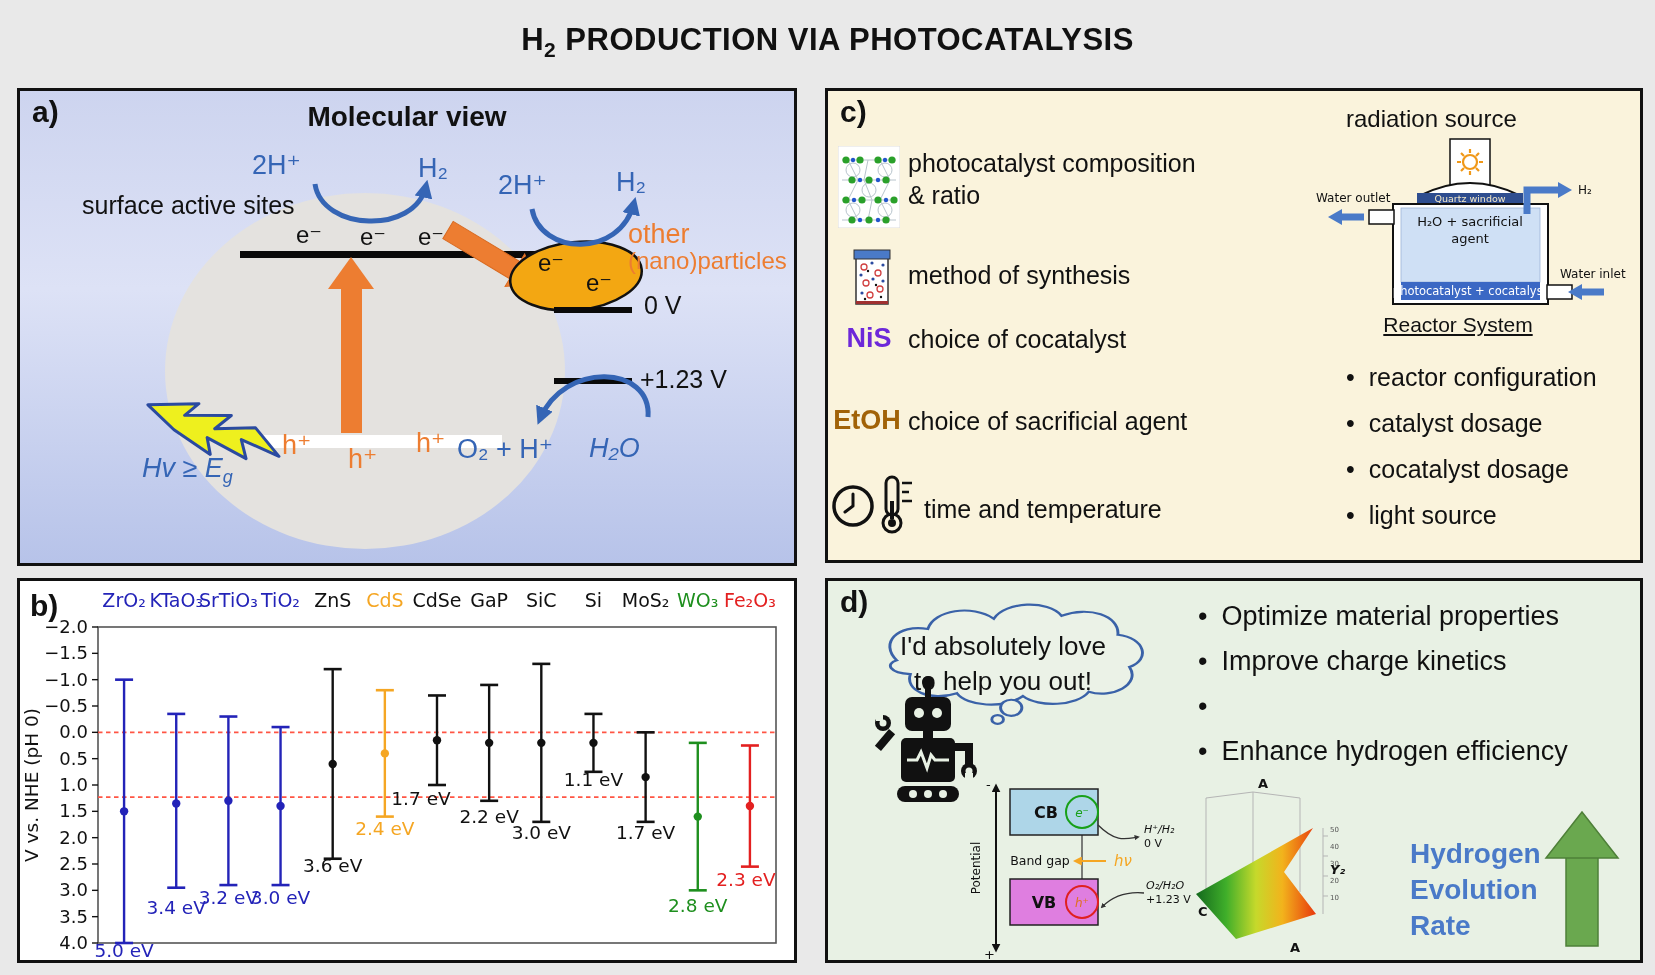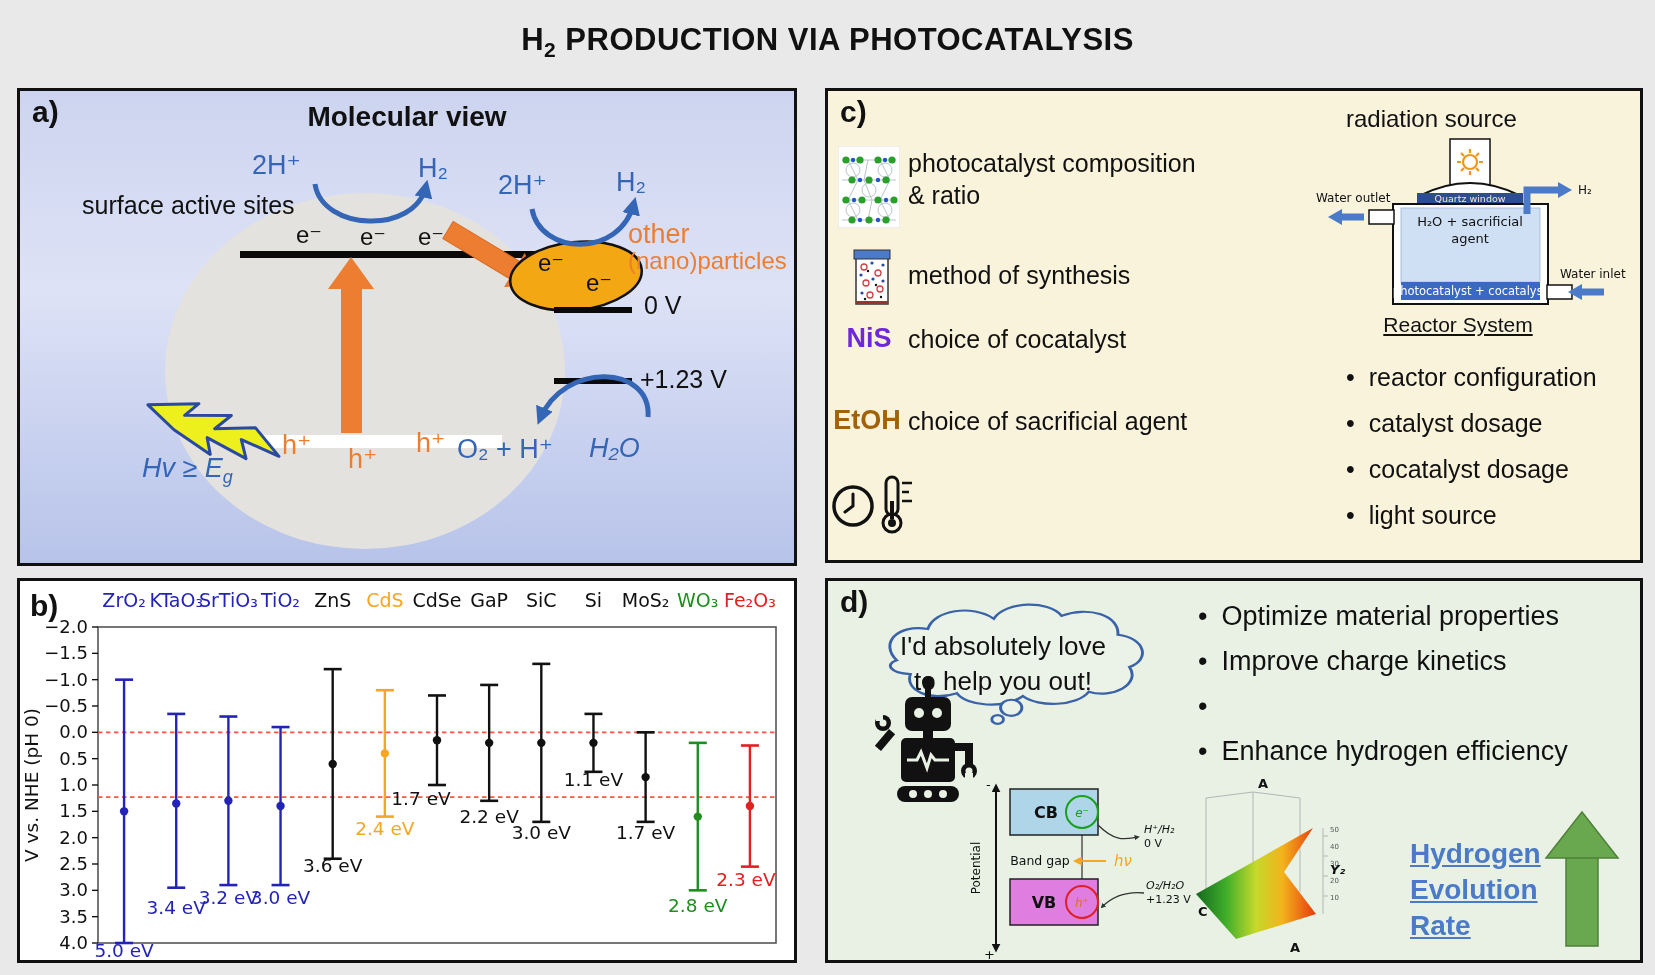--- a/index.html
+++ b/index.html
@@ -341,20 +341,21 @@
 
   <svg class="abs" style="left:2px;top:382px;" width="86" height="62" viewBox="0 0 86 62">
     <circle cx="23" cy="33" r="19" fill="none" stroke="#111" stroke-width="3.5"></circle>
     <path d="M23 33 L23 21 M23 33 L15 39" stroke="#111" stroke-width="3" stroke-linecap="round"></path>
     <rect x="56" y="4" width="12" height="38" rx="6" fill="none" stroke="#111" stroke-width="3"></rect>
     <circle cx="62" cy="50" r="9" fill="none" stroke="#111" stroke-width="3"></circle>
     <circle cx="62" cy="50" r="4" fill="#111"></circle>
     <rect x="60" y="28" width="4" height="18" fill="#111"></rect>
     <path d="M72 10 H82 M72 19 H79 M72 28 H82" stroke="#111" stroke-width="2.5"></path>
   </svg>
+  <div class="abs pc-item-text" style="left:96px;top:404px;">time and temperature</div>
 
   <svg class="abs" style="left:482px;top:39px;" width="330" height="200" viewBox="0 0 330 200">
     <rect x="140" y="9" width="40" height="46" fill="#ffffff" stroke="#111" stroke-width="1.5"></rect>
     <g stroke="#f09818" stroke-width="2.2" fill="none">
       <circle cx="160" cy="32" r="7" fill="#ffffff"></circle>
       <path d="M160 19 V23 M160 41 V45 M147 32 H151 M169 32 H173 M151 23 L154 26 M166 38 L169 41 M169 23 L166 26 M154 38 L151 41"></path>
     </g>
     <path d="M 109 66 Q 160 40 211 66 Z" fill="#ffffff" stroke="#111" stroke-width="2"></path>
     <rect x="107" y="63" width="106" height="11" fill="#2e4d8f"></rect>
     <text x="160" y="72" font-size="9.5" fill="#f5e9c8" text-anchor="middle">Quartz window</text>
@@ -510,21 +511,21 @@
       <text x="152" y="107">20</text>
       <text x="152" y="90">30</text>
       <text x="152" y="73">40</text>
       <text x="152" y="56">50</text>
     </g>
     <text x="20" y="140" font-size="13" font-weight="bold" fill="#111">C</text>
     <text x="112" y="176" font-size="13" font-weight="bold" fill="#111">A</text>
     <text x="152" y="98" font-size="13" font-style="italic" font-weight="bold" fill="#111">Y₂</text>
   </svg>
 
-  <div id="rate-text" class="abs" style="left:582px;top:255px;text-decoration:underline;">
+  <div id="rate-text" class="abs" style="left:582px;top:255px;">
     <div>Hydrogen</div>
     <div>Evolution</div>
     <div>Rate</div>
   </div>
   <svg class="abs" style="left:712px;top:225px;" width="84" height="146" viewBox="0 0 84 146">
     <g fill="#6aa84f" stroke="#4e8038" stroke-width="1.5">
       <rect x="26" y="48" width="32" height="92"></rect>
       <polygon points="6,52 78,52 42,6"></polygon>
     </g>
   </svg>

